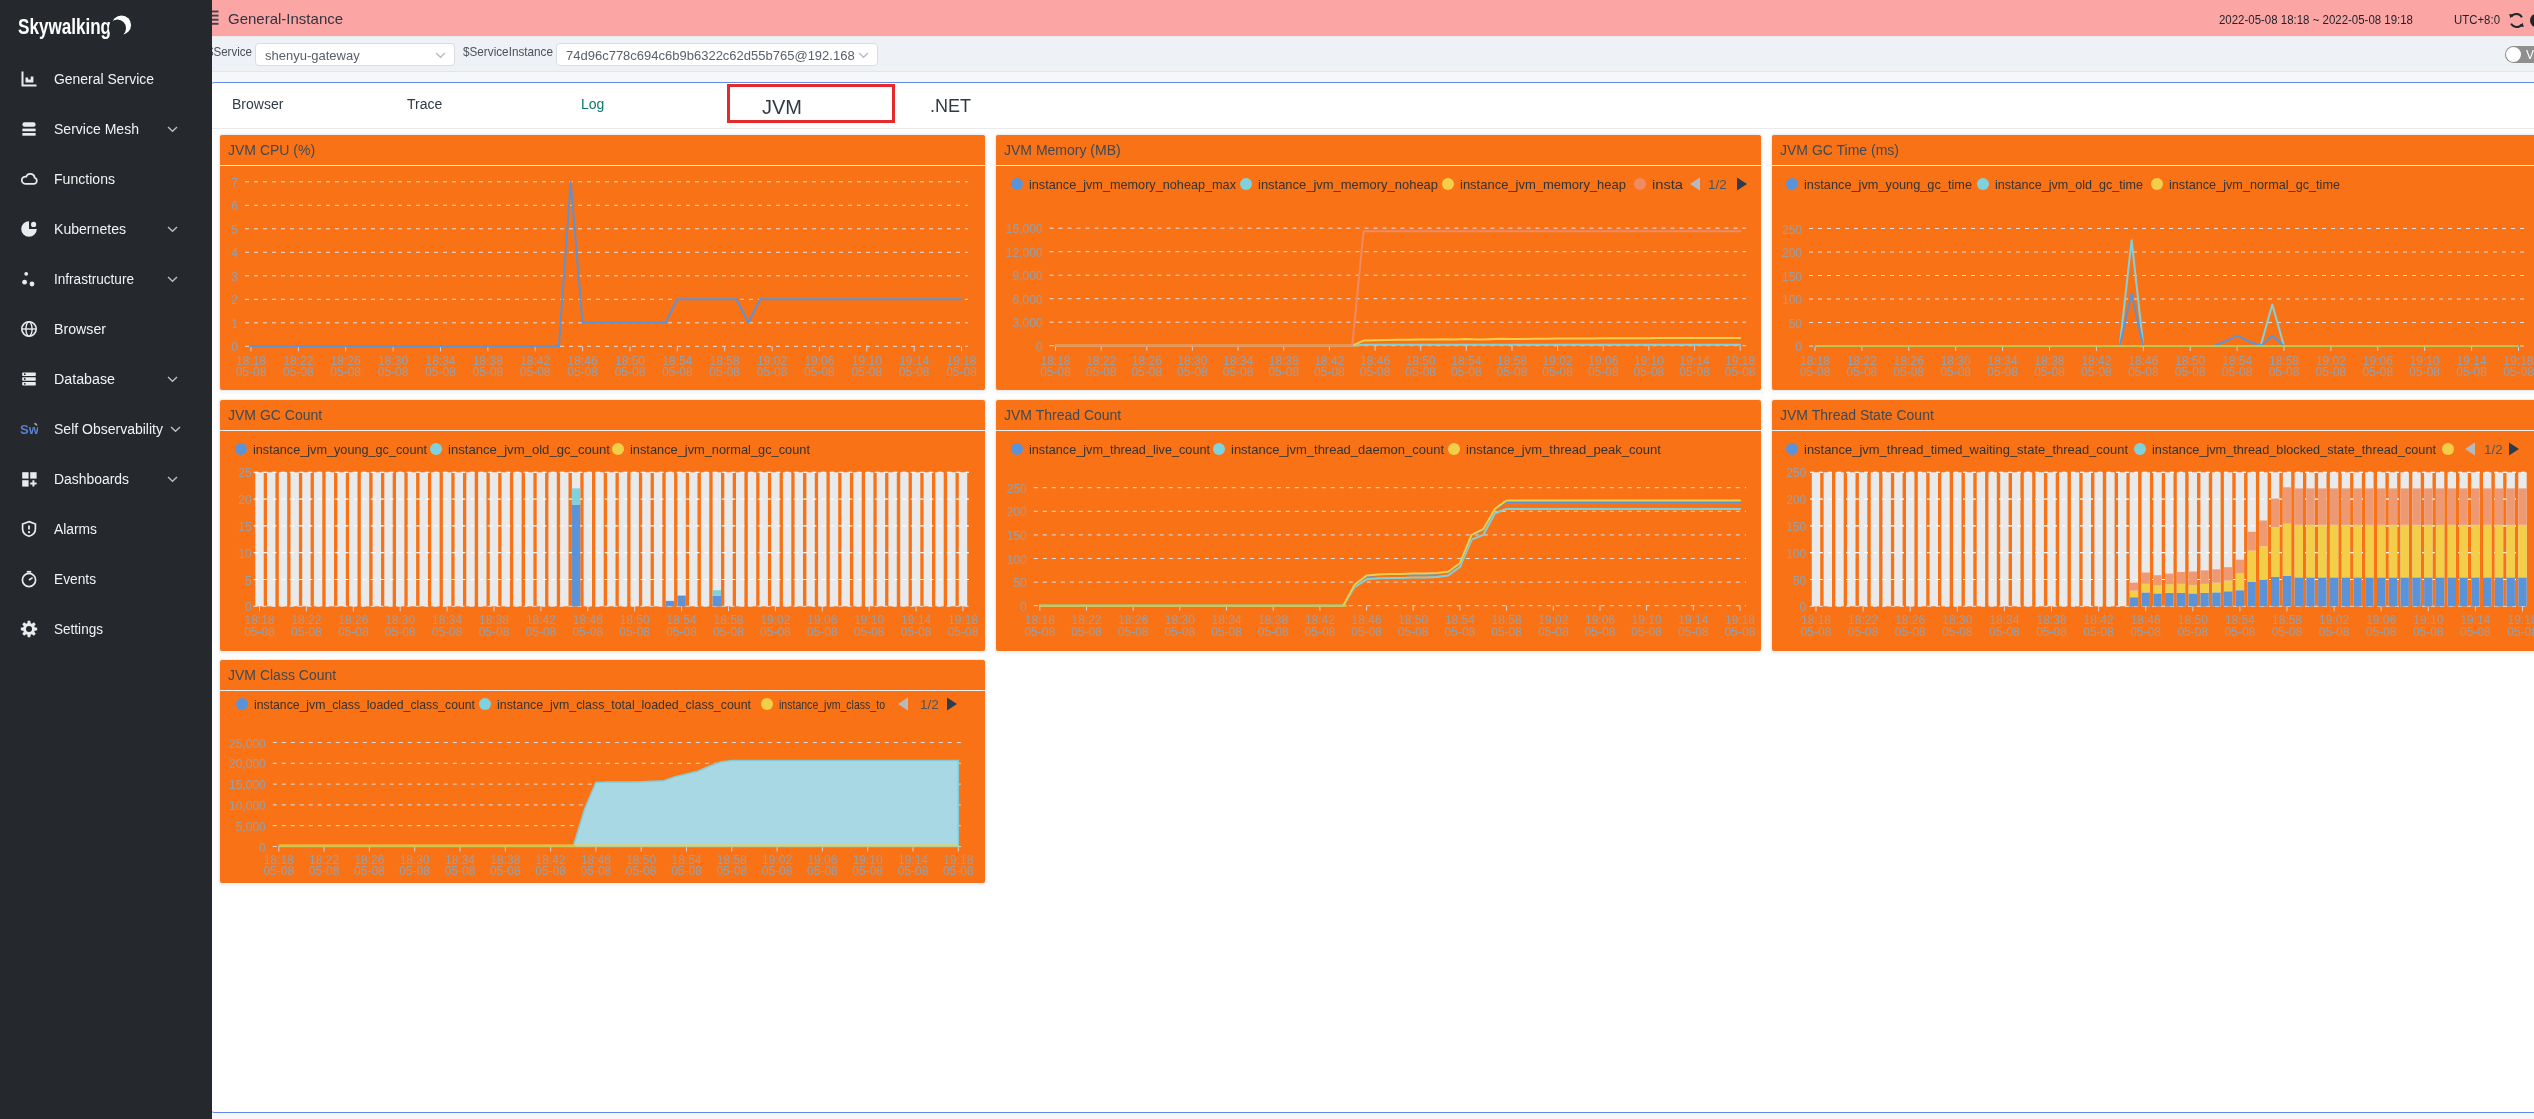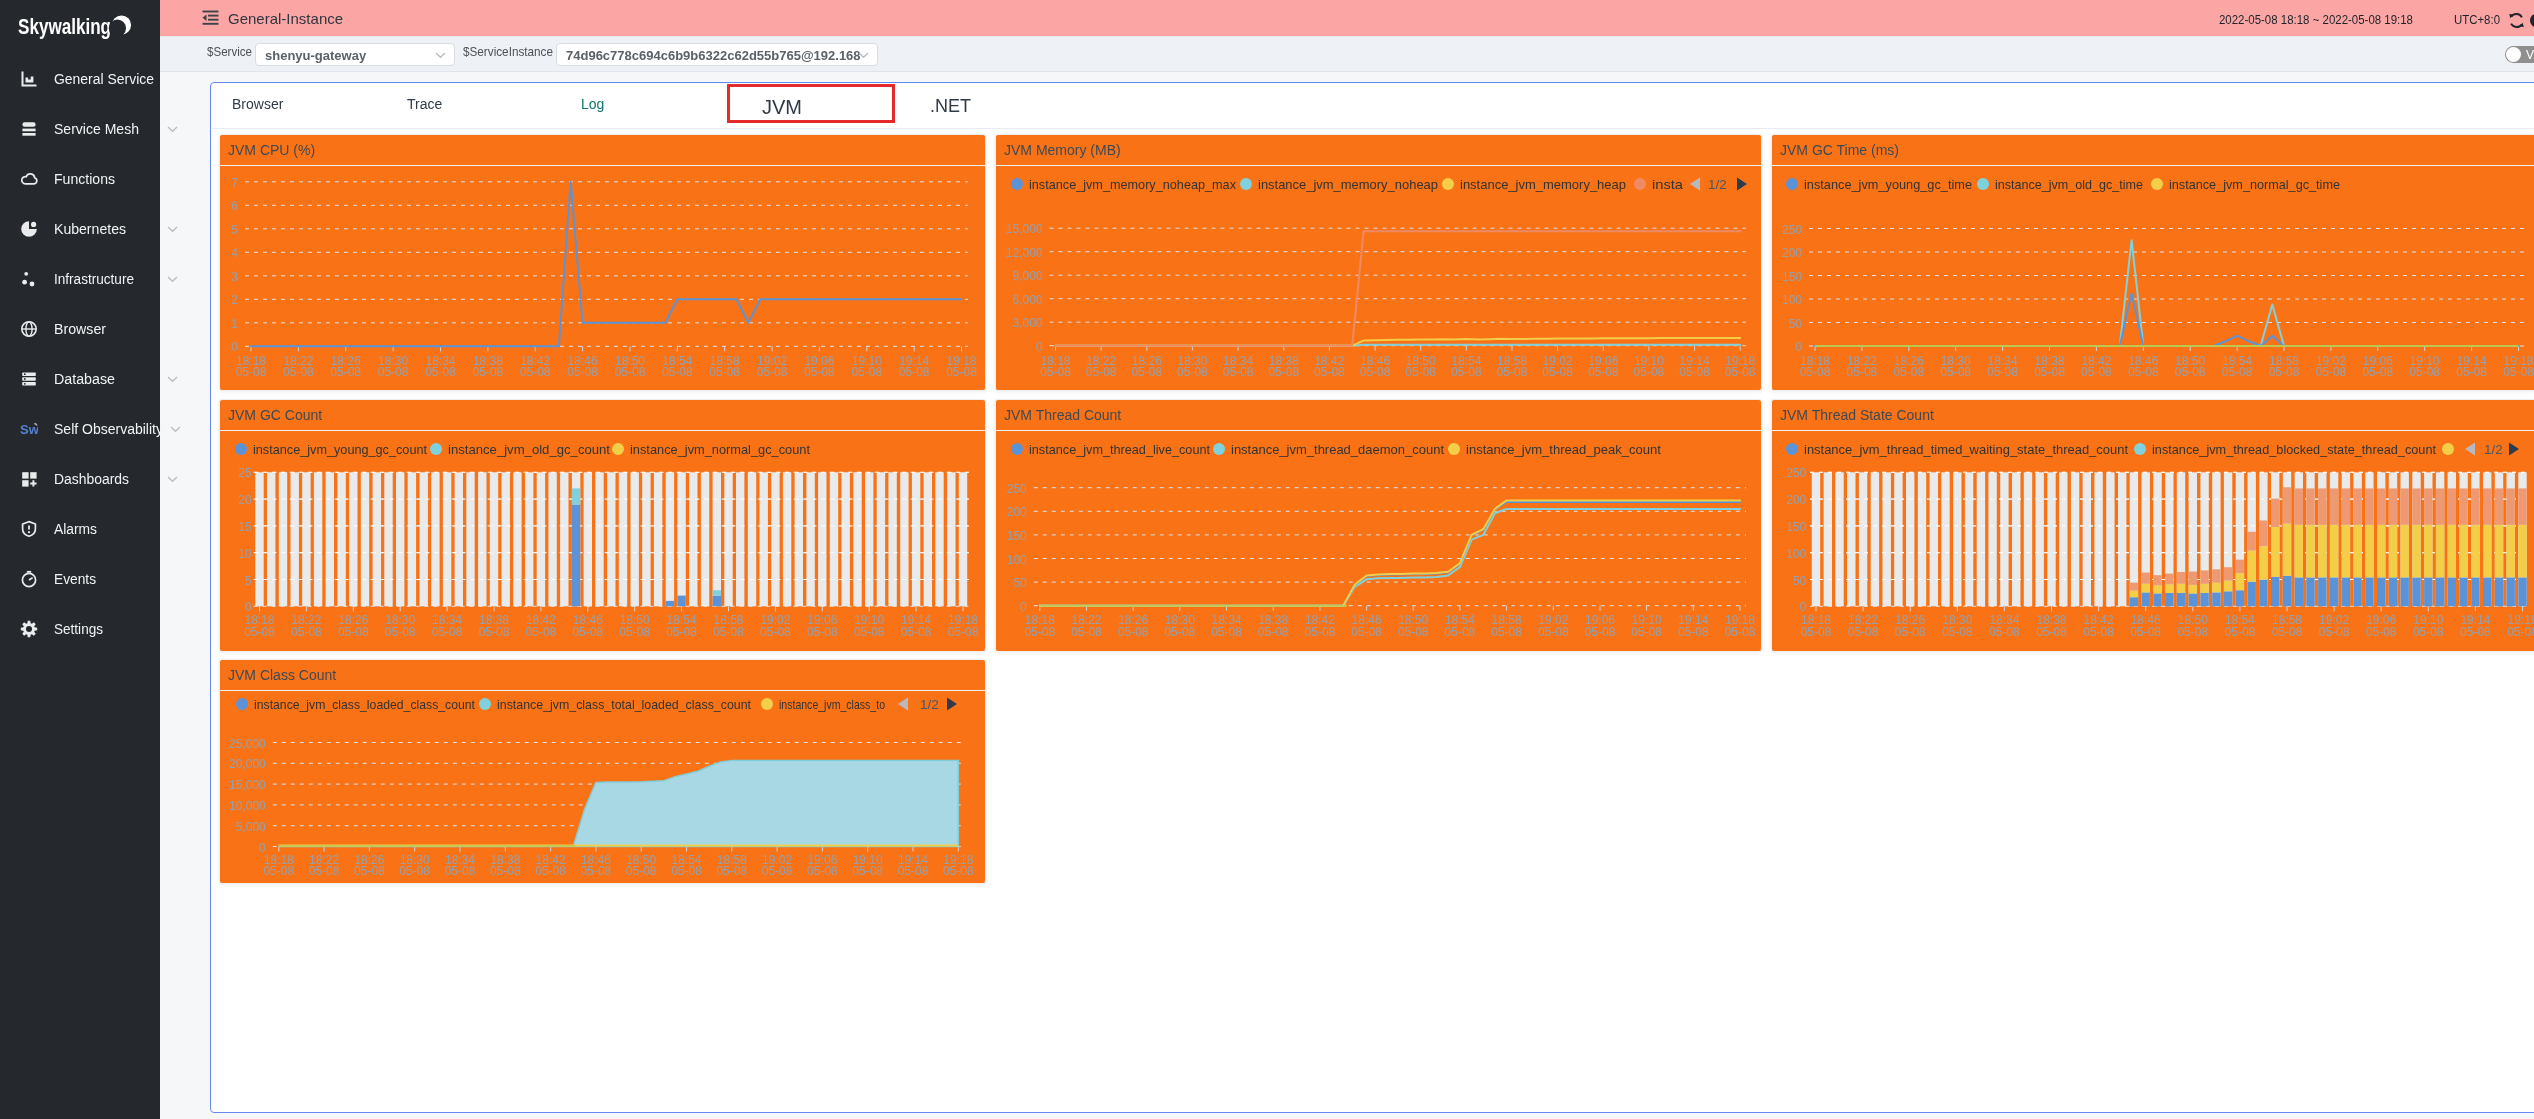--- a/index.html
+++ b/index.html
@@ -1,20 +1,20 @@
 <!DOCTYPE html>
 <html><head><meta charset="utf-8"><style>
 * { margin:0; padding:0; box-sizing:border-box; }
 body { width:2534px; height:1119px; overflow:hidden; font-family:"Liberation Sans",sans-serif; background:#f6f7f9; position:relative; }
-.sidebar { position:absolute; left:0; top:0; width:160px; height:1119px; background:#25292e; z-index:10;padding-left:22px; }
+.sidebar { position:absolute; left:0; top:0; width:212px; height:1119px; background:#25292e; z-index:10;padding-left:22px; }
 .header { position:absolute; left:0; top:0; width:2534px; height:37px; background:#fca5a5; border-bottom:1px solid #e9e9e9; }
 .selbar { position:absolute; left:0; top:0px; width:2534px; height:72px; }
 .selbar-bg { position:absolute; left:0; top:37px; width:2534px; height:35px; background:#eef1f5; border-bottom:1px solid #e2e5e9; }
 .sel { position:absolute; top:43px; height:23px; background:#fff; border:1px solid #d9dde2; border-radius:4px; }
-.sel span { position:absolute; left:9px; top:4px; font-size:13px; color:#5a6168; white-space:nowrap;font-weight:bold; }
+.sel span { position:absolute; left:9px; top:4px; font-size:13px; color:#5a6168; white-space:nowrap; }
 .tabbox { position:absolute; left:210px; top:82px; width:2330px; height:1031px; border:1px solid #6488ec; border-radius:4px; background:#fff; }
 .tabrow { position:absolute; left:212px; top:84px; width:2322px; height:45px; background:#fff; border-bottom:1px solid #e8ebee; z-index:4; }
 .card { position:absolute; background:#f97316; border:1px solid #efefef; border-radius:3px; box-shadow:0 1px 4px rgba(0,21,41,0.08); z-index:5; }
 .card svg { position:absolute; left:0; top:0; font-family:"Liberation Sans",sans-serif; }
 </style></head><body>
 <div class="selbar-bg"></div>
 <div class="header">
     <svg style="position:absolute;left:202px;top:10px" width="17" height="16" viewBox="0 0 17 16">
       <g stroke="#3e434a" stroke-width="1.9">
         <line x1="0.5" y1="1.5" x2="16.5" y2="1.5"></line>

